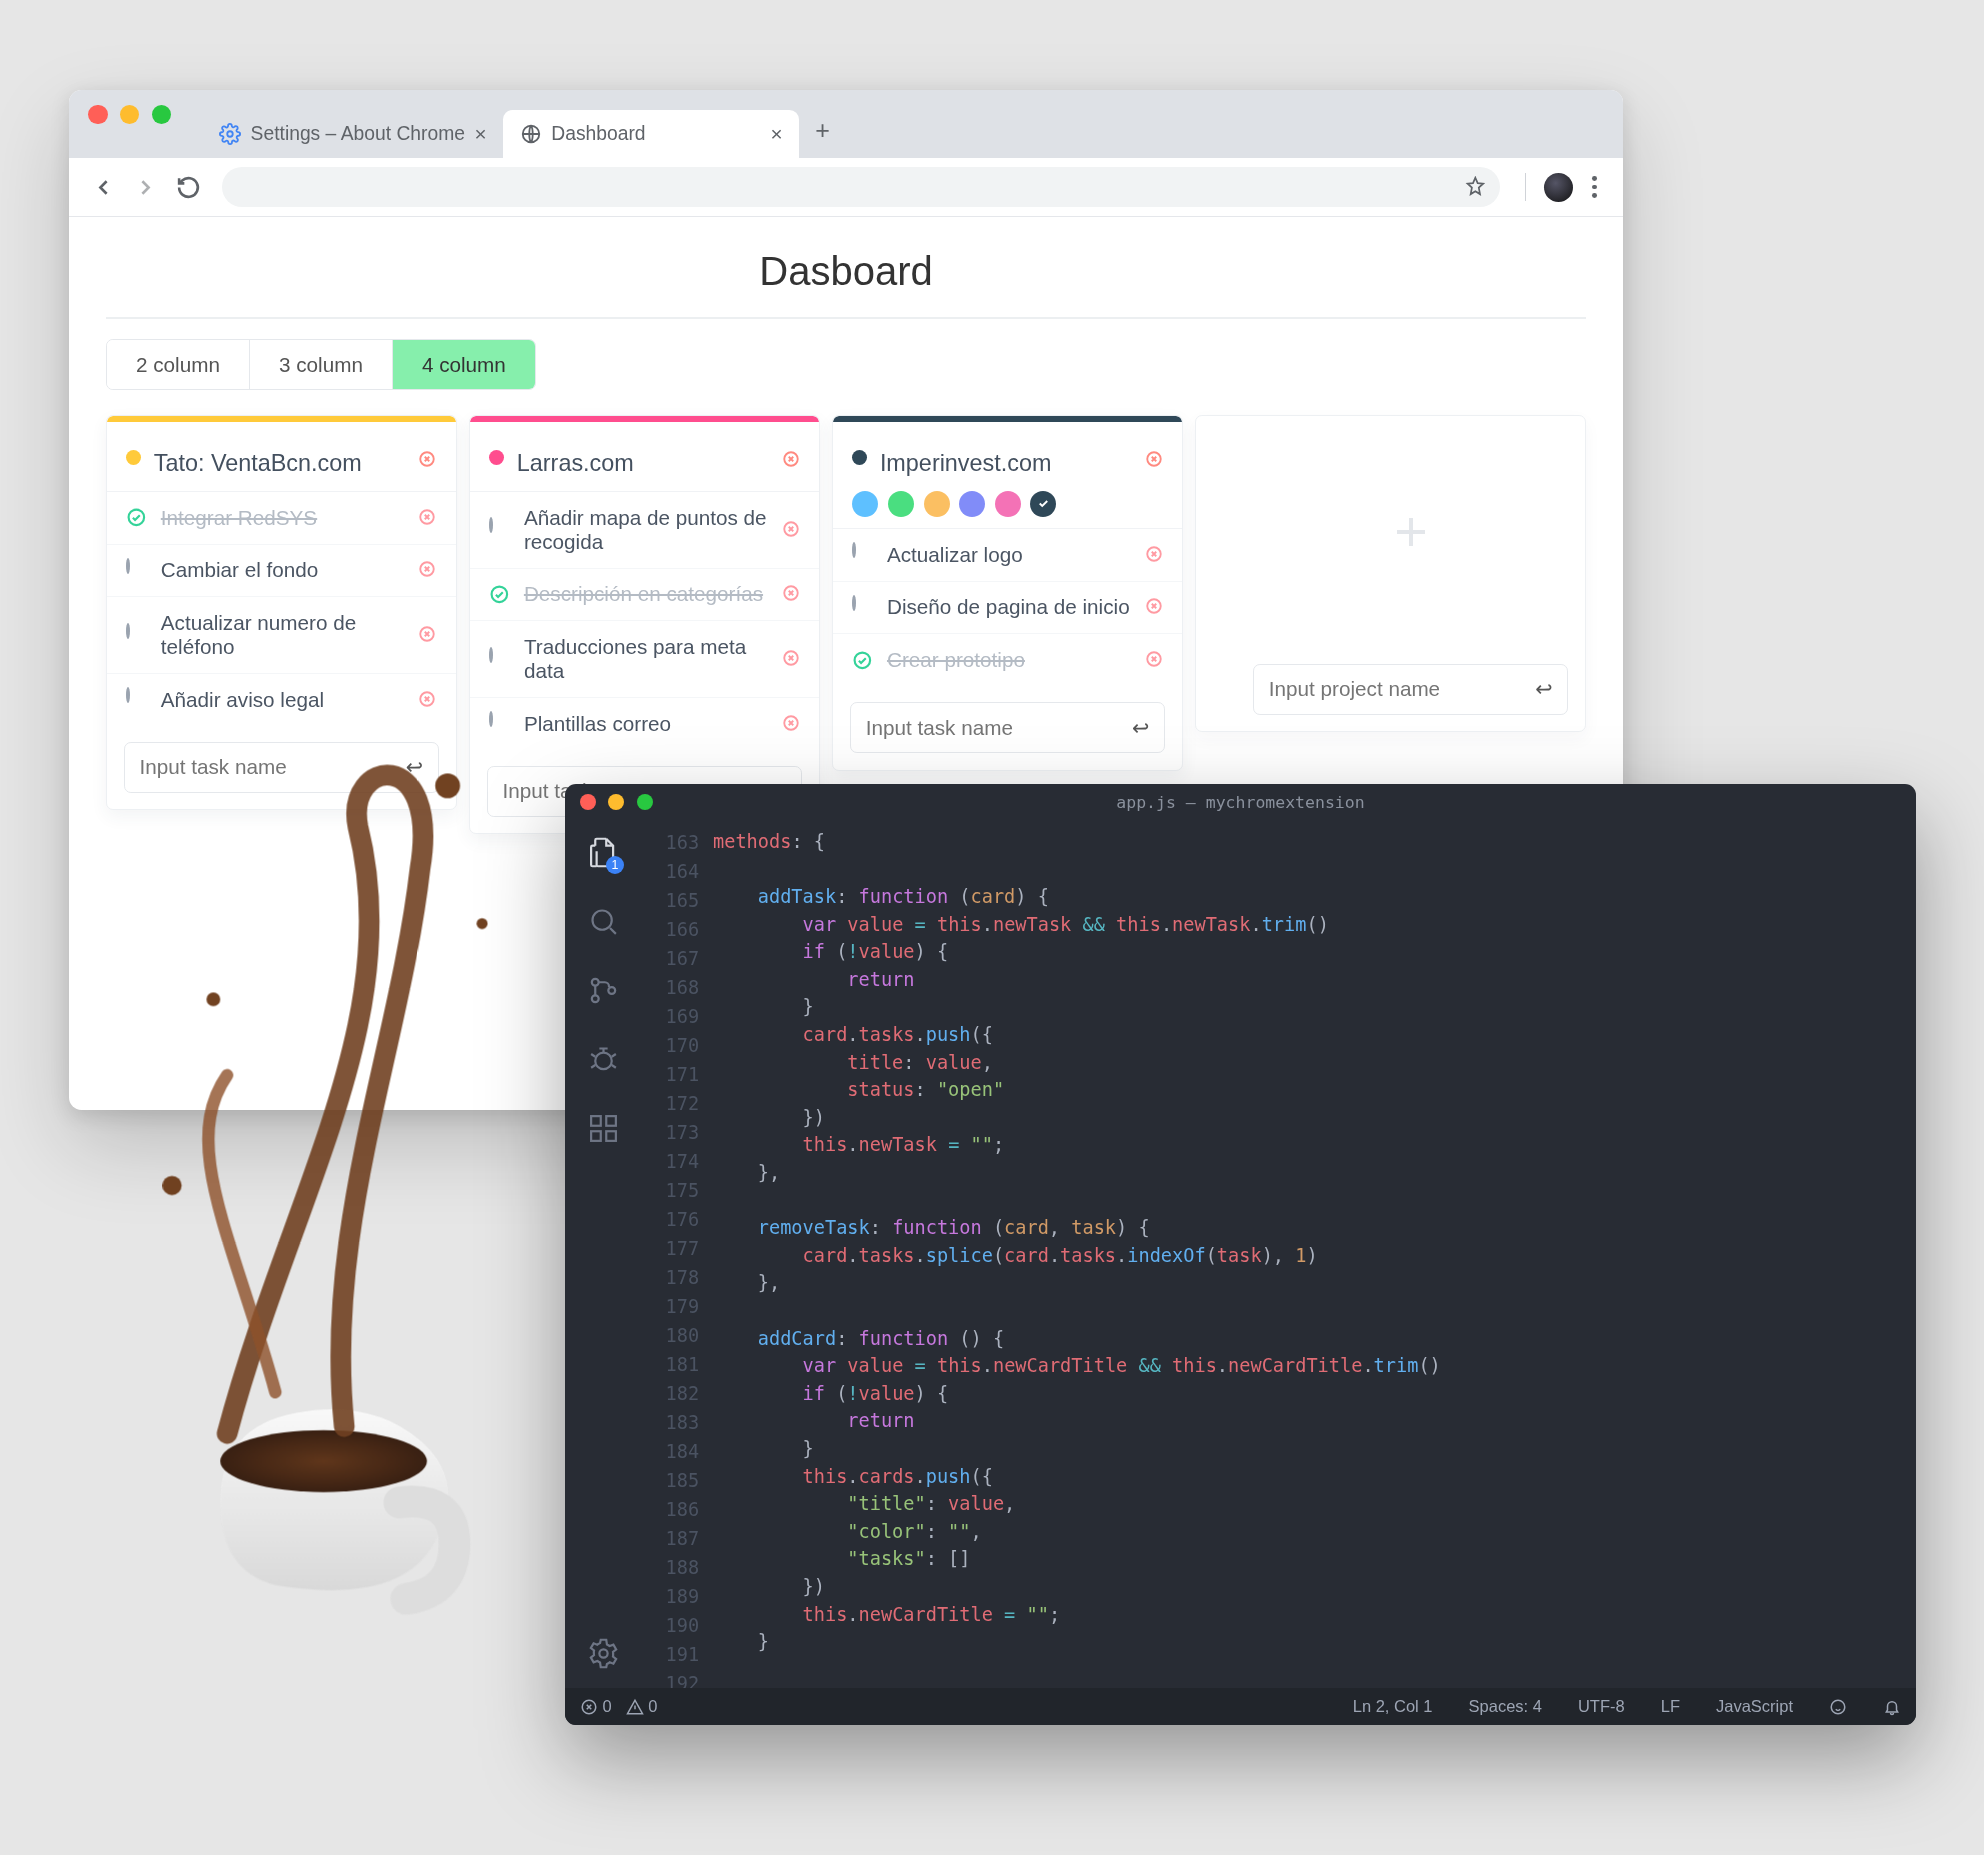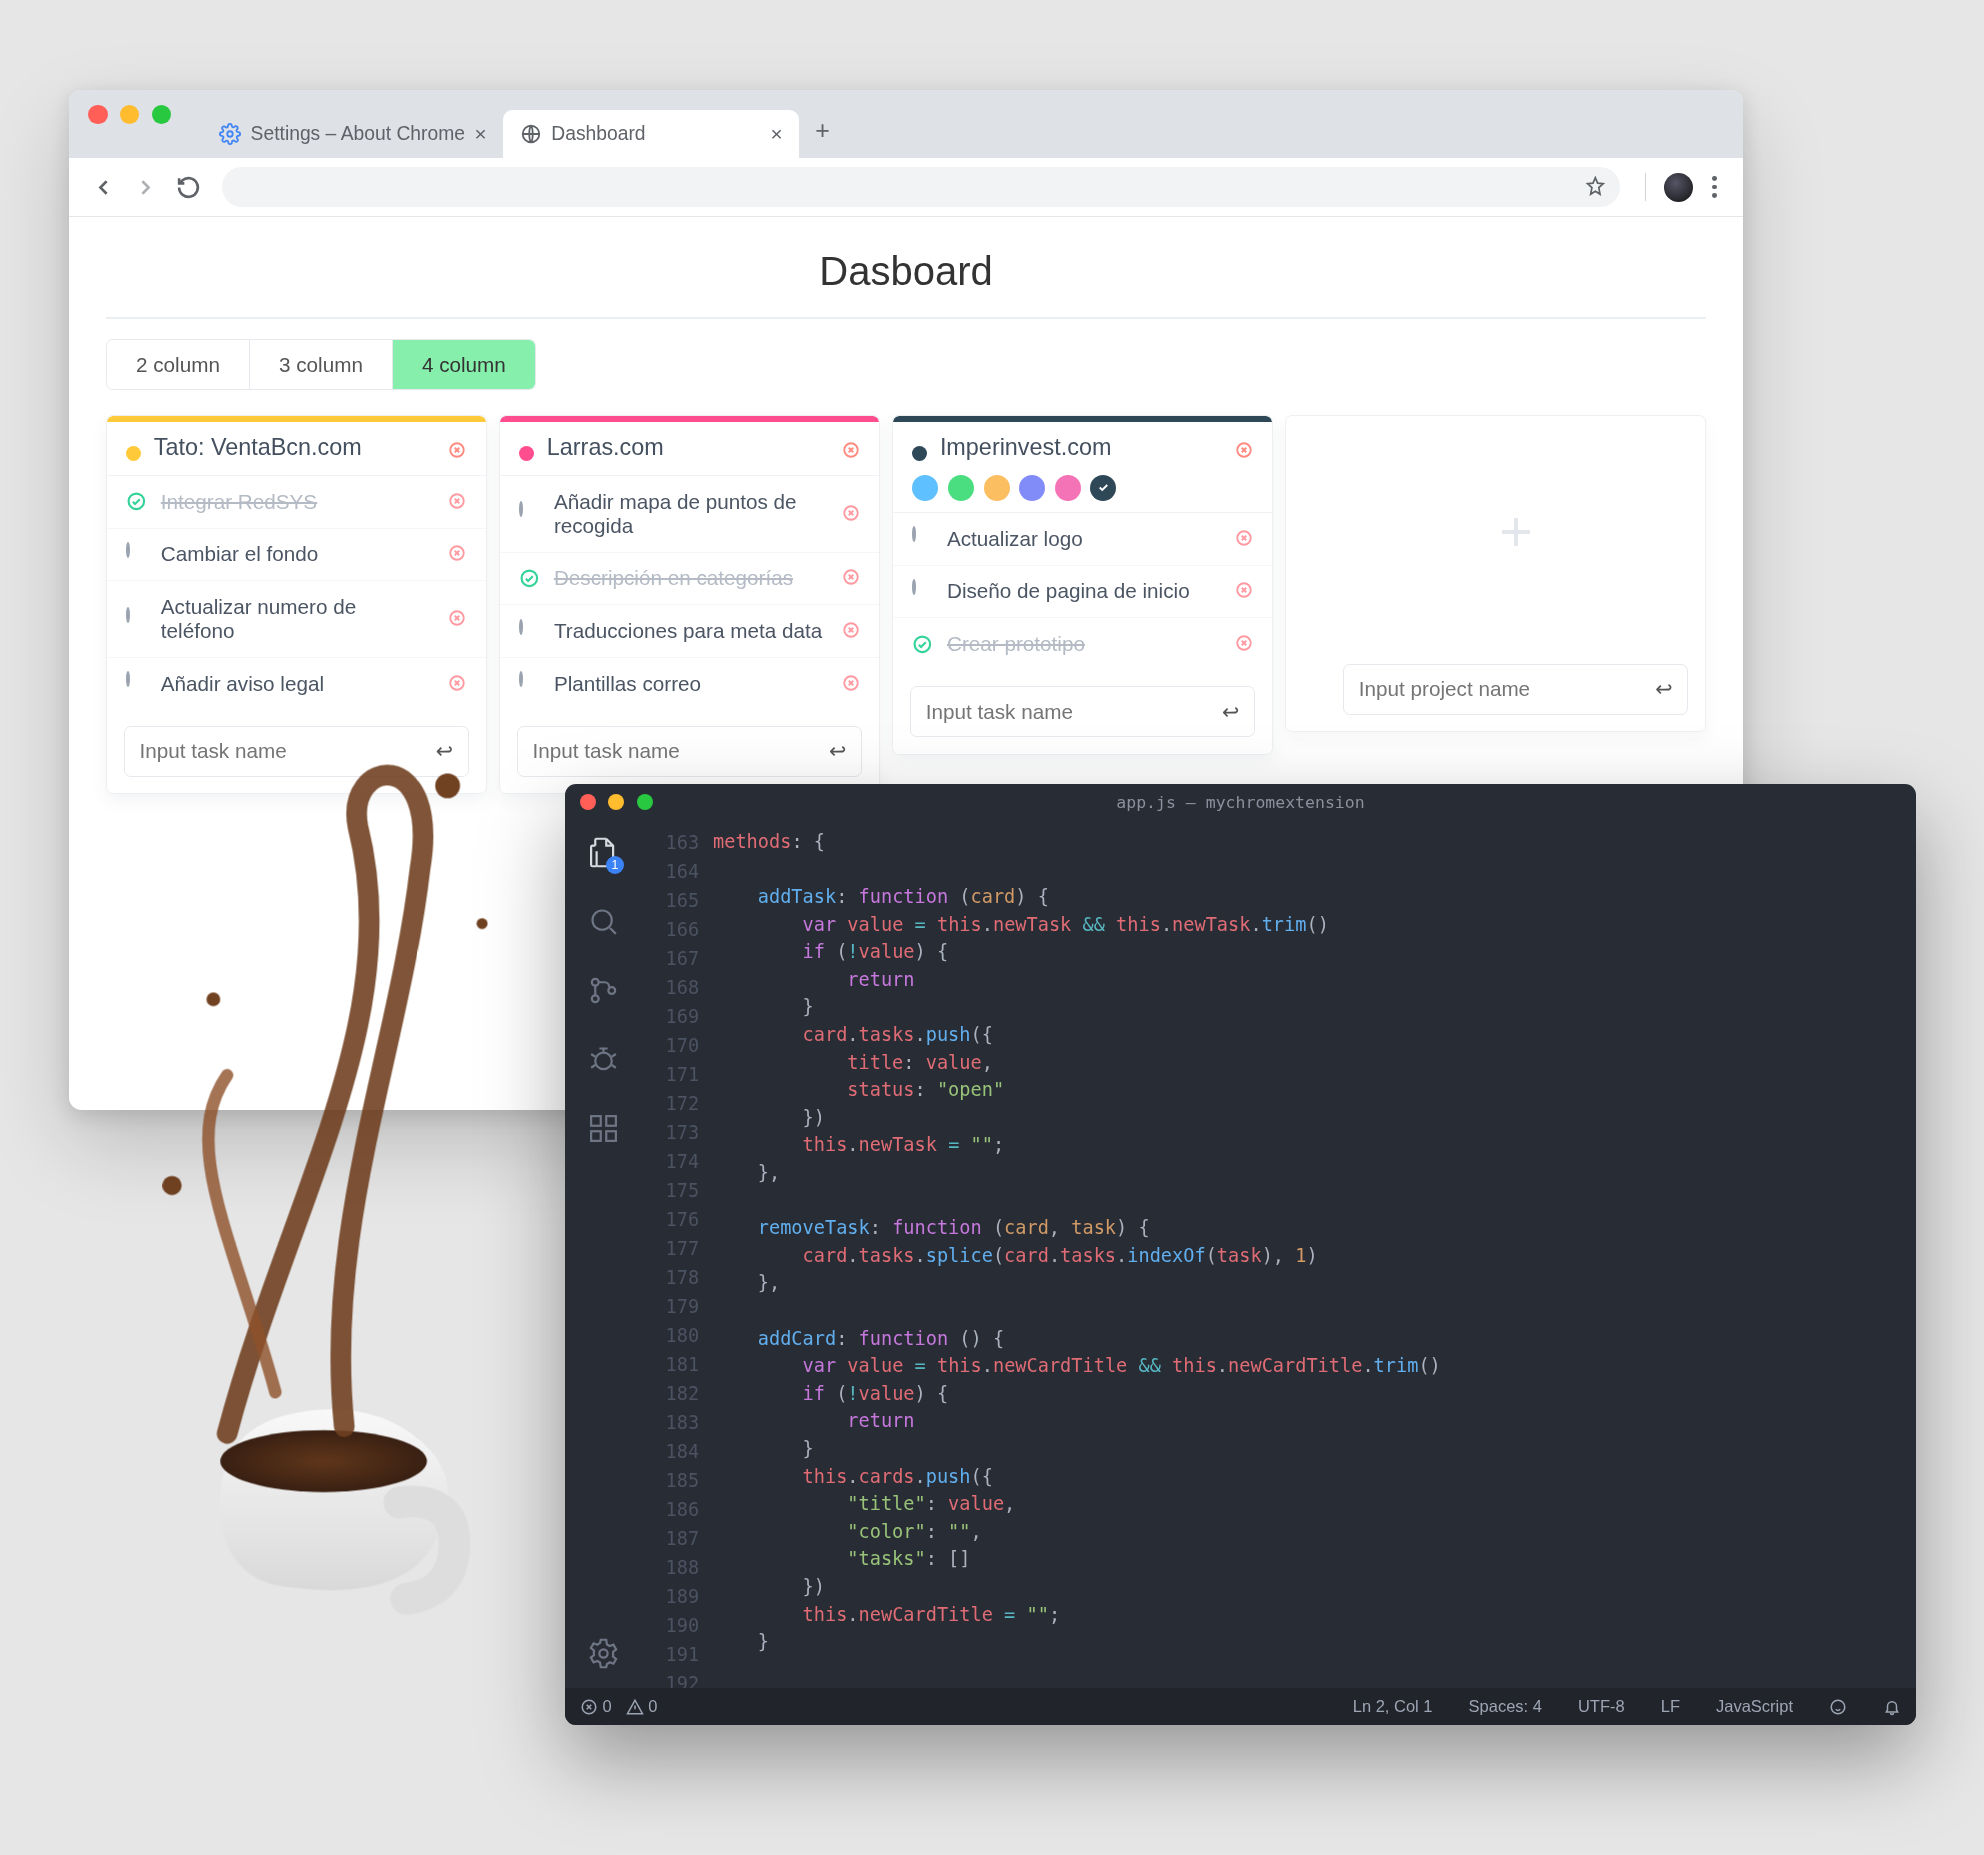--- a/index.html
+++ b/index.html
@@ -8,21 +8,21 @@
     background: #e6e6e6;
     width: 1985px;
     height: 1855px;
     position: relative;
     overflow: hidden;
   }
   
   .browser {
     position: absolute;
     left: 69px; top: 90px;
-    width: 1674px; height: 1020px;
+    width: 1554px; height: 1020px;
     background: #fff;
     border-radius: 12.4px;
     box-shadow: 0 34px 83px rgba(0,0,0,.18), 0 5.5px 20.7px rgba(0,0,0,.12);
     overflow: hidden;
   }
   .browser-chrome {
     background: #dee1e6;
     height: 68px;
     position: relative;
     display: flex;
@@ -66,21 +66,21 @@
   .seg button.active { background:#86efac; color:#333; }
 
   .columns { display:flex; gap:12.4px; margin-top:25px; align-items: flex-start; }
   .card {
     flex:1 1 0; background:#fff; border:1.4px solid #edf0f3; border-radius:6.9px;
     box-shadow: 0 6.9px 16.5px rgba(50,60,80,.06);
     position:relative; overflow:hidden;
   }
   .card .stripe { height:5.5px; width:100%; position:absolute; top:0; left:0; border-radius:6.9px 6.9px 0 0;}
   .stripe.yellow-s{ background:#ffca3a;} .stripe.pink-s{ background:#ff4d8e;} .stripe.navy-s{ background:#2f4858;}
-  .card-head { display:flex; align-items:flex-end; padding:18px 19.3px 13.8px; gap:12.4px; }
+  .card-head { display:flex; align-items:flex-start; padding:18px 19.3px 13.8px; gap:12.4px;margin-top:16px; }
   .dot { width:15px; height:15px; border-radius:50%; display:inline-block; }
   .card-title { font-size:23.4px; color:#44505f; font-weight:400; flex:1;}
   .del { color:#ff8a80; cursor:pointer;}
   .del svg, .row-del svg { width:18px; height:18px; }
   .swatches { display:flex; gap:9.6px; padding:0 19.3px 11px; }
   .swatch { width:26px; height:26px; border-radius:50%; display:flex;align-items:center;justify-content:center;}
   .tasks { border-top:1.4px solid #f0f2f5;}
   .task { display:flex; align-items:center; padding:13.8px 19.3px; gap:13.8px; border-bottom:1.4px solid #f4f6f8;}
   .task:last-of-type{ border-bottom:none;}
   .t-status { width:20.7px; height:20.7px; flex-shrink:0;}

